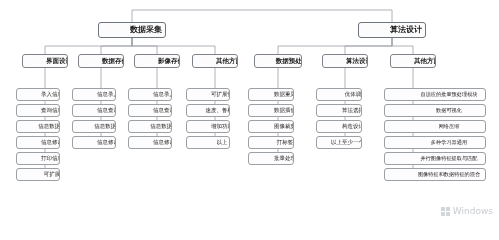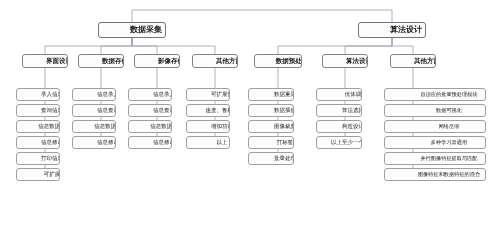--- a/index.html
+++ b/index.html
@@ -241,13 +241,22 @@
       <div class="node lvl3 wide" style="left: 384px; top: 136px; width: 102px; height: 13px;">
         <span>多种学习器通用</span>
       </div>
       <div class="node lvl3 wide" style="left: 384px; top: 152px; width: 102px; height: 13px;">
         <span>并行图像特征提取与匹配</span>
       </div>
       <div class="node lvl3 wide" style="left: 384px; top: 168px; width: 102px; height: 13px;">
         <span>图像特征和数据特征的混合</span>
       </div>
     </div>
+  <div class="watermark">
+    <span class="wm-logo">
+        <i></i>
+        <i></i>
+        <i></i>
+        <i></i>
+      </span>
+    <span>Windows</span>
+  </div>
 </div>
 
 </body></html>

